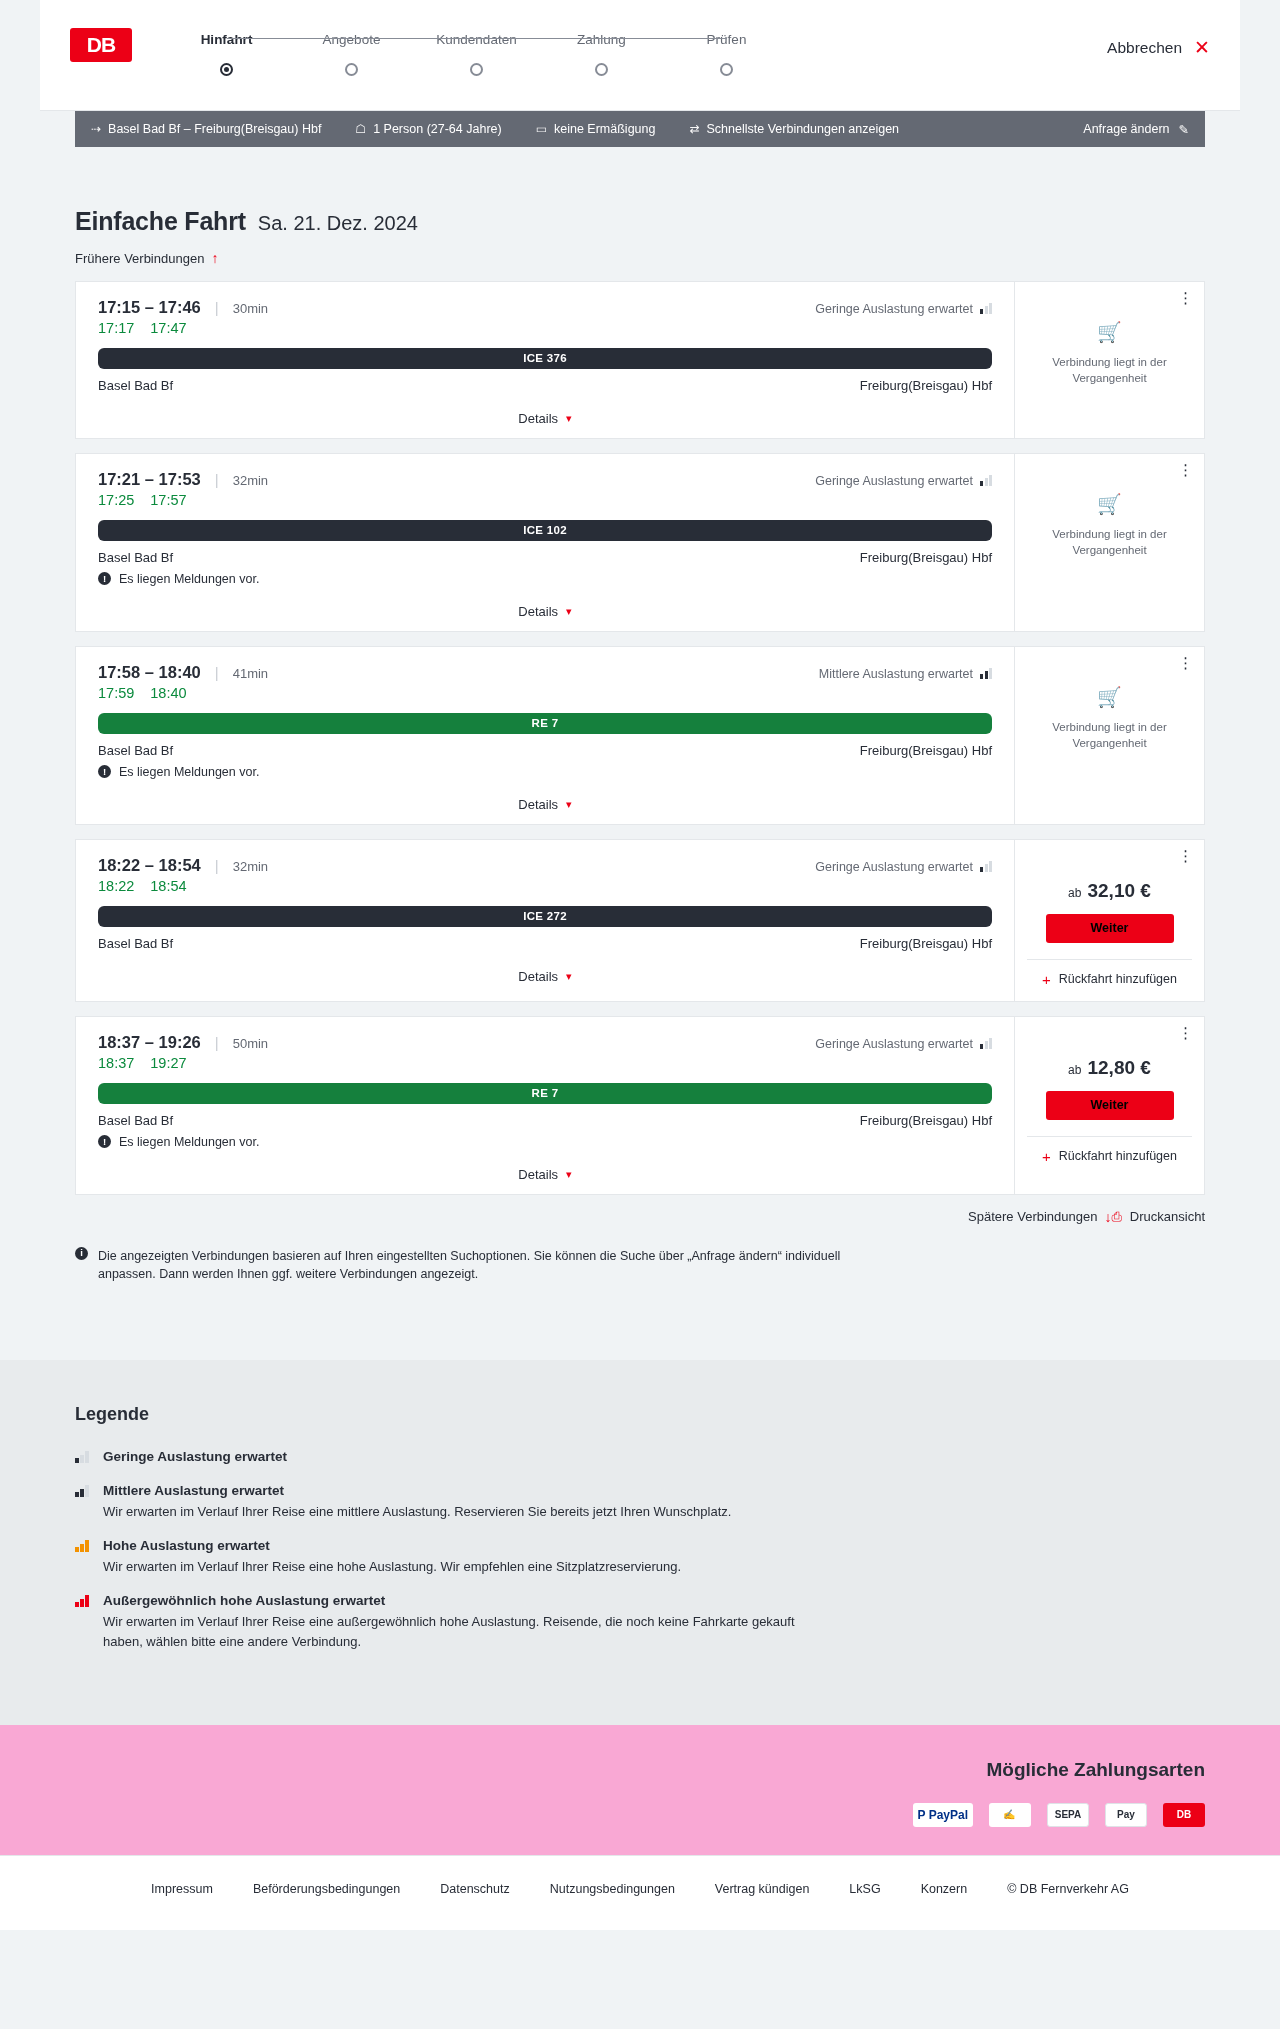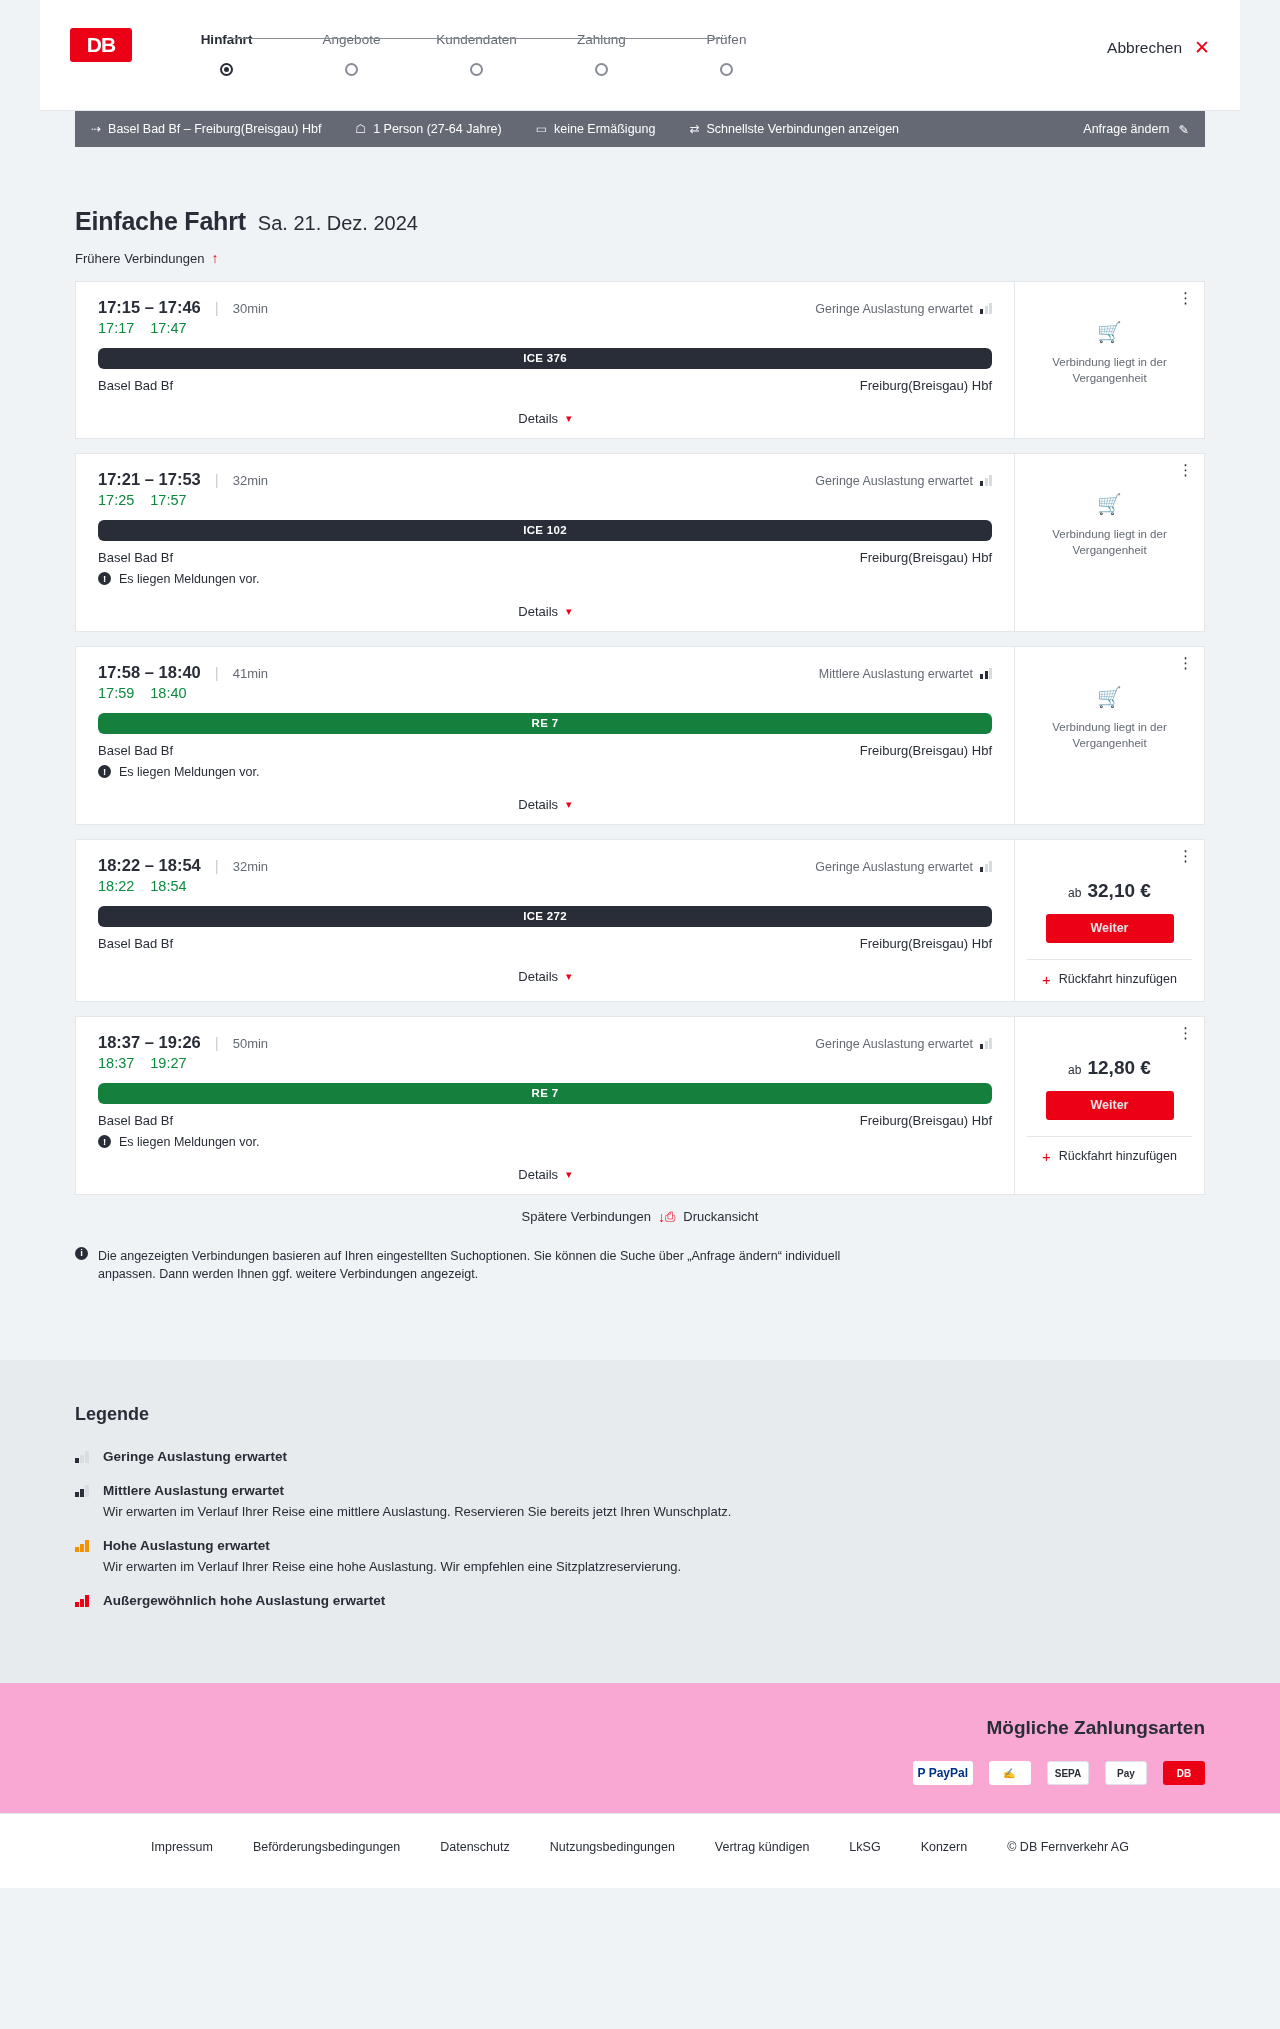--- a/index.html
+++ b/index.html
@@ -240,41 +240,41 @@
   }
   .price-row {
     margin-top: 12px;
     display: flex; align-items: baseline; gap: 6px;
   }
   .price-ab { font-size: 12px; color: #282d37; }
   .price-val { font-size: 19px; font-weight: bold; }
   .weiter-btn {
     margin-top: 12px;
     width: 128px; height: 29px;
-    background: #ec0016; color: #e5e5e5;
+    background: #ec0016; color: #000000;
     border: none; border-radius: 3px;
     font-size: 12.5px; font-weight: bold;
     cursor: pointer;
     font-family: "Liberation Sans", sans-serif;
   }
   .return-row {
     margin-top: 16px;
     padding-top: 12px;
     border-top: 1px solid #e4e7ea;
     width: 100%;
     display: flex; align-items: center; justify-content: center;
     gap: 8px;
     font-size: 12.5px; color: #282d37;
     cursor: pointer;
   }
   .plus { color: #ec0016; font-size: 15px; line-height: 1; }
 
   
   .below-row {
-    display: flex; align-items: center; justify-content: center;
+    display: flex; align-items: center; justify-content: flex-end;
     margin-top: 4px;
   }
   .later {
     font-size: 13px; display: inline-flex; align-items: center; gap: 7px;
     cursor: pointer;
   }
   .print {
     font-size: 13px; display: inline-flex; align-items: center; gap: 8px;
     cursor: pointer;
   }
@@ -665,21 +665,21 @@
                 <i class="b3"></i>
               </span></span>
             <span><span class="legend-head">Hohe Auslastung erwartet</span><div class="legend-desc">Wir erwarten im Verlauf Ihrer Reise eine hohe Auslastung. Wir empfehlen eine Sitzplatzreservierung.</div></span>
           </div>
           <div class="legend-item">
             <span class="legend-ico"><span class="bars-legend lg-xhigh">
                 <i class="b1"></i>
                 <i class="b2"></i>
                 <i class="b3"></i>
               </span></span>
-            <span><span class="legend-head">Außergewöhnlich hohe Auslastung erwartet</span></span>
+            <span><span class="legend-head">Außergewöhnlich hohe Auslastung erwartet</span><div class="legend-desc">Wir erwarten im Verlauf Ihrer Reise eine außergewöhnlich hohe Auslastung. Reisende, die noch keine Fahrkarte gekauft haben, wählen bitte eine andere Verbindung.</div></span>
           </div>
         </div>
     </div>
   </div>
 
   <div class="pay-section">
     <div class="pay-inner">
       <div class="pay-title">Mögliche Zahlungsarten</div>
       <div class="pay-icons">
         <span class="pay-ico paypal">P PayPal</span>

